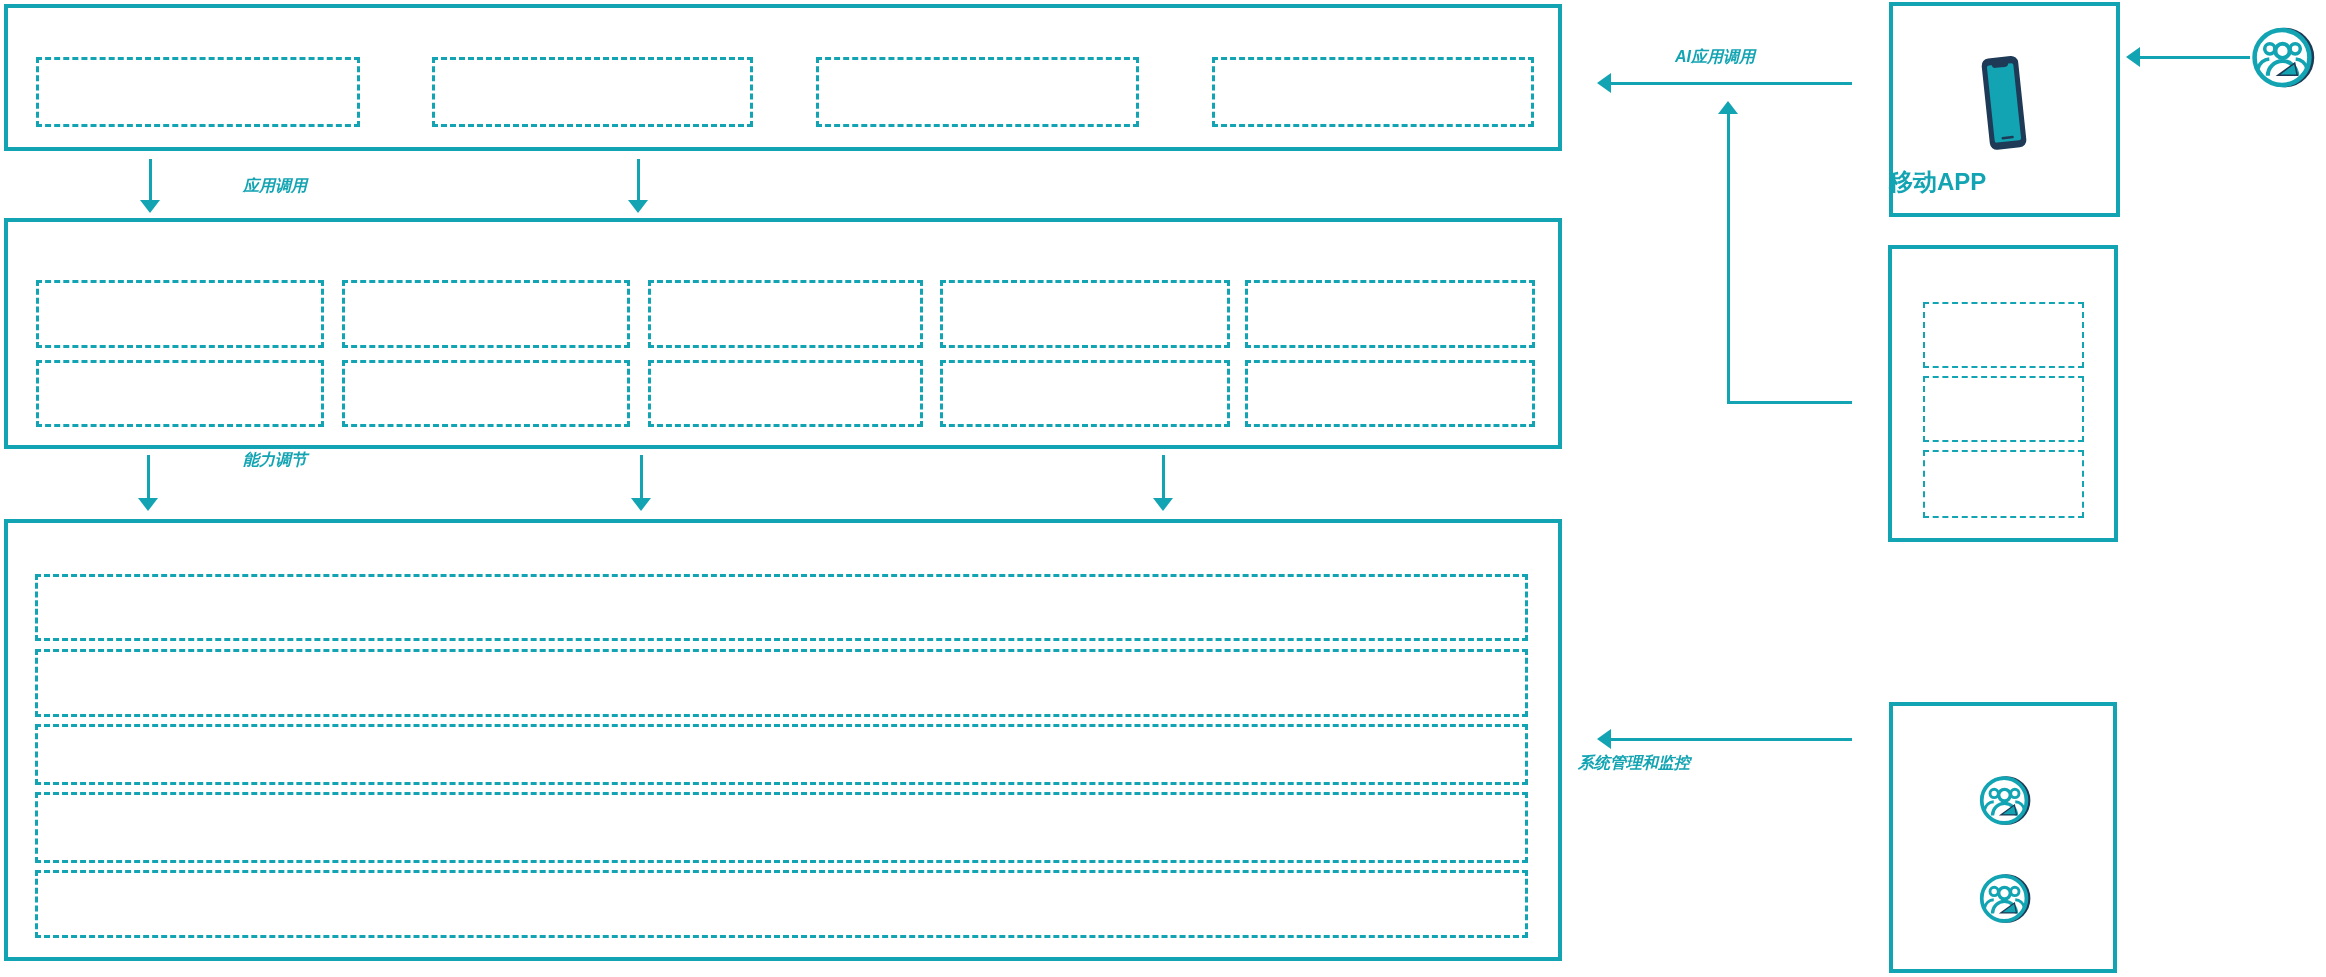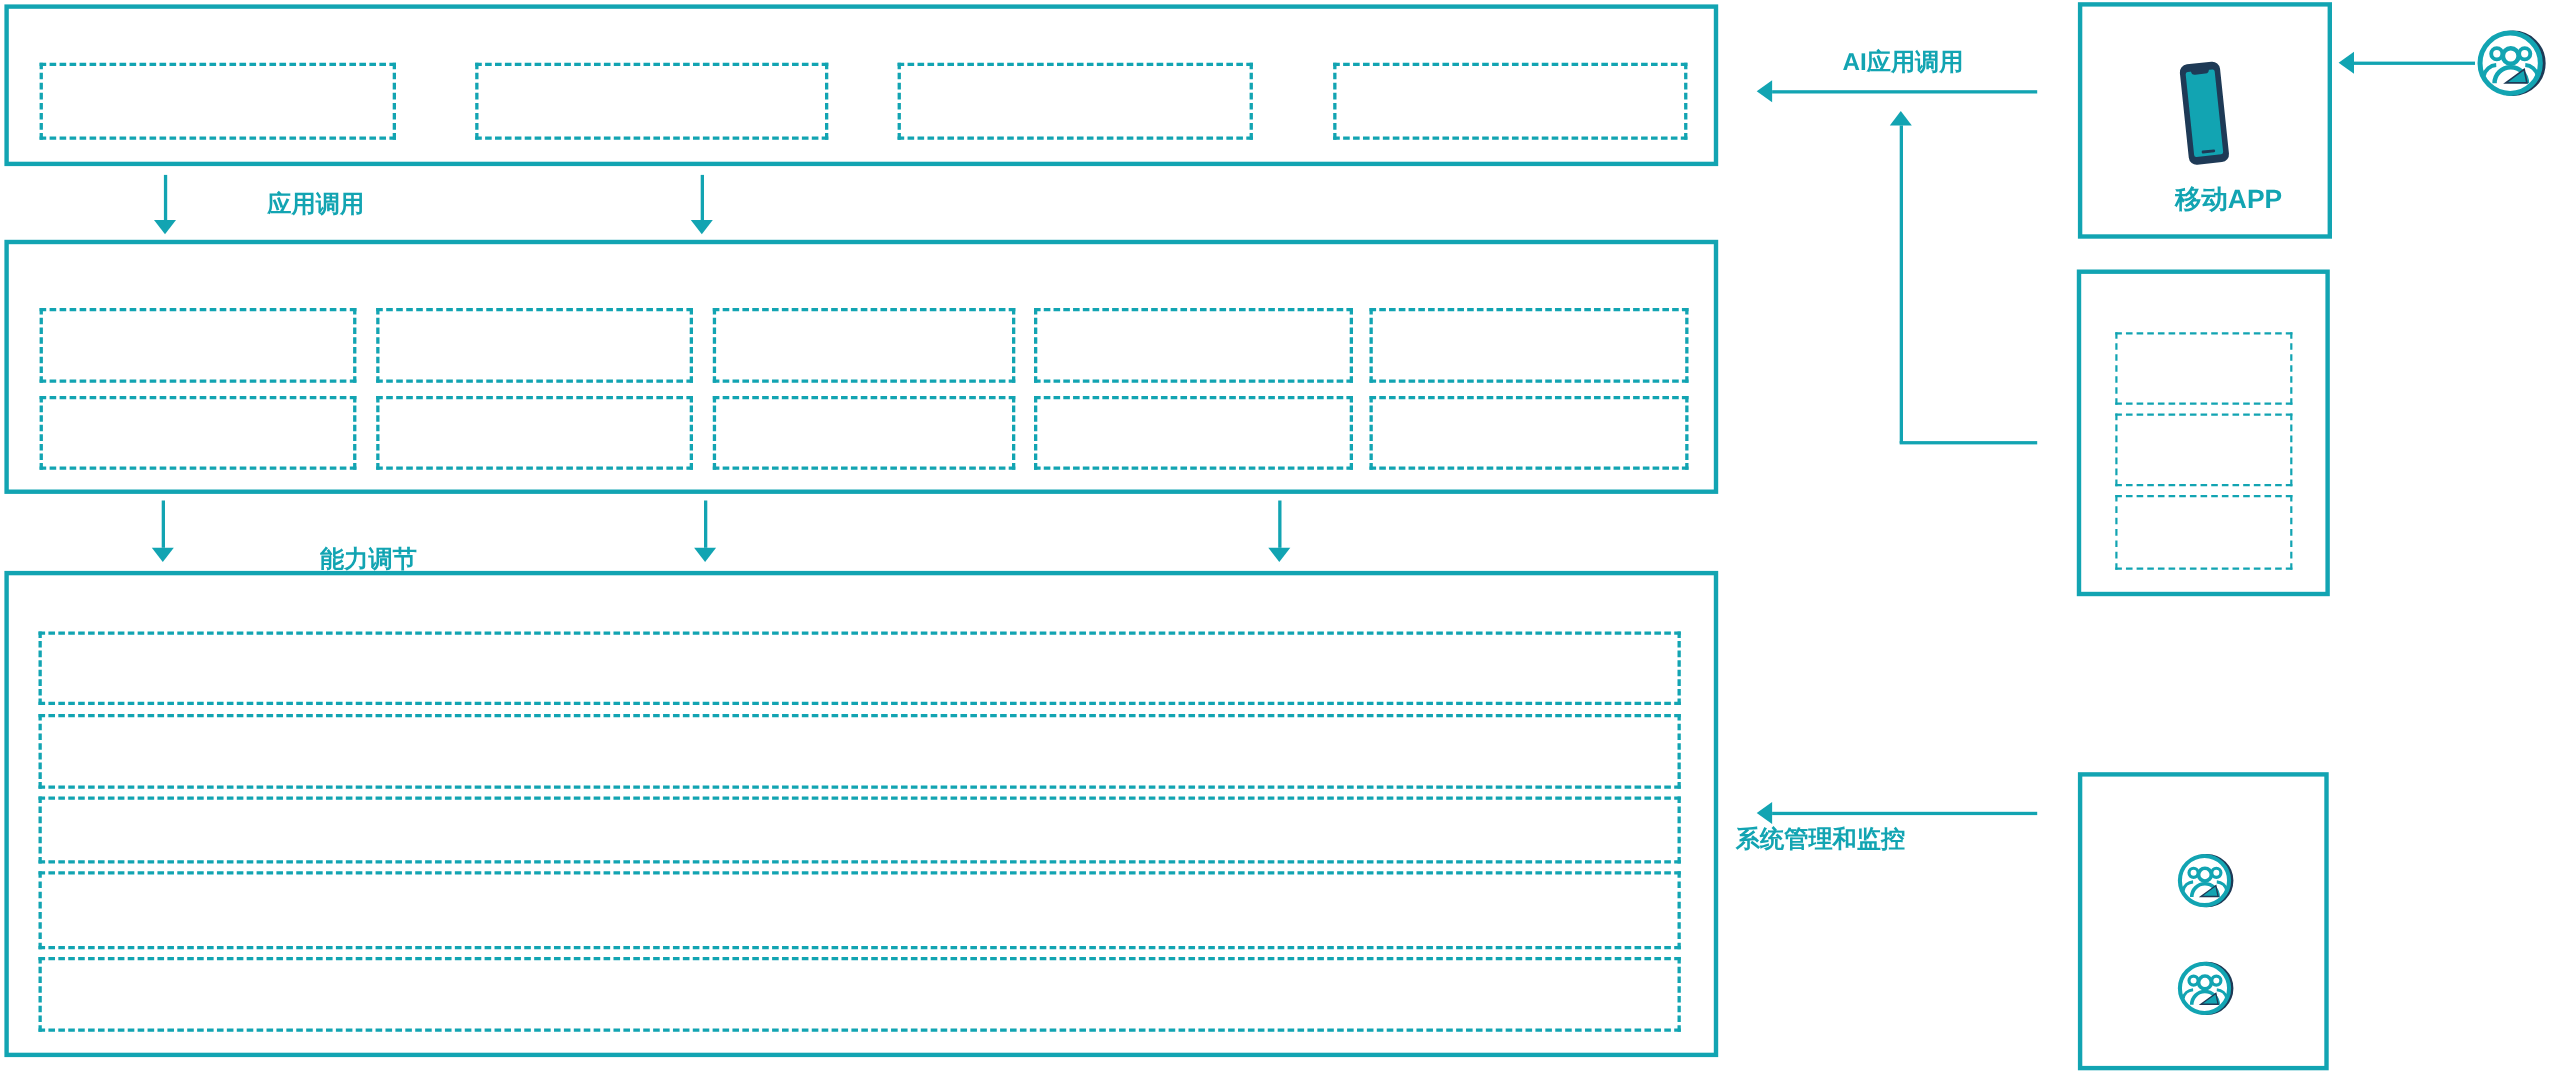--- a/index.html
+++ b/index.html
@@ -17,36 +17,36 @@
     position:absolute;box-sizing:border-box;
     border:4px solid var(--teal);background:#ffffff;
   }
   .dashed{
     position:absolute;box-sizing:border-box;
     border:3px dashed var(--teal);background:transparent;
   }
   .dashed.fine{border-width:2px;}
   .lbl{
     position:absolute;color:var(--teal);font-weight:bold;
-    font-size:22px;line-height:26px;white-space:nowrap;
+    font-size:16px;line-height:26px;white-space:nowrap;font-style:italic;
   }
   .hline{position:absolute;height:3px;background:var(--teal);}
   .vline{position:absolute;width:3px;background:var(--teal);}
   .head-left{position:absolute;width:0;height:0;
     border-top:10px solid transparent;border-bottom:10px solid transparent;
     border-right:14px solid var(--teal);}
   .head-down{position:absolute;width:0;height:0;
     border-left:10px solid transparent;border-right:10px solid transparent;
     border-top:13px solid var(--teal);}
   .head-up{position:absolute;width:0;height:0;
     border-left:10px solid transparent;border-right:10px solid transparent;
     border-bottom:13px solid var(--teal);}
   .icon{position:absolute;}
   #mobile-label{
-    position:absolute;left:1889px;top:168px;width:274px;text-align:center;
+    position:absolute;left:1889px;top:168px;width:274px;text-align:left;
     color:var(--teal);font-weight:bold;font-size:24px;line-height:28px;
   }
 </style>
 </head>
 <body>
 
 <svg width="0" height="0" style="position:absolute" aria-hidden="true">
   <defs>
     <symbol id="grpicon" viewBox="0 0 64 64">
       <circle cx="34" cy="32" r="27" fill="none" stroke="#1e3a56" stroke-width="4.5"></circle>
@@ -134,21 +134,21 @@
     <div class="head-down" style="left:138px;top:498px;"></div>
   </div>
   <div>
     <div class="vline" style="left:639.5px;top:455px;height:43px;"></div>
     <div class="head-down" style="left:631px;top:498px;"></div>
   </div>
   <div>
     <div class="vline" style="left:1161.5px;top:455px;height:43px;"></div>
     <div class="head-down" style="left:1153px;top:498px;"></div>
   </div>
-  <div class="lbl" style="left:243px;top:495px;margin-left:48px;">能力调节</div>
+  <div class="lbl" style="left:243px;top:447px;">能力调节</div>
 
 <div class="dashed" style="left: 36px; top: 57px; width: 324px; height: 70px;"></div>
     <div class="dashed" style="left: 432px; top: 57px; width: 321px; height: 70px;"></div>
     <div class="dashed" style="left: 816px; top: 57px; width: 323px; height: 70px;"></div>
     <div class="dashed" style="left: 1212px; top: 57px; width: 322px; height: 70px;"></div>
     <div class="dashed" style="left: 36px; top: 280px; width: 288px; height: 68px;"></div>
     <div class="dashed" style="left: 342px; top: 280px; width: 288px; height: 68px;"></div>
     <div class="dashed" style="left: 648px; top: 280px; width: 275px; height: 68px;"></div>
     <div class="dashed" style="left: 940px; top: 280px; width: 290px; height: 68px;"></div>
     <div class="dashed" style="left: 1245px; top: 280px; width: 290px; height: 68px;"></div>

